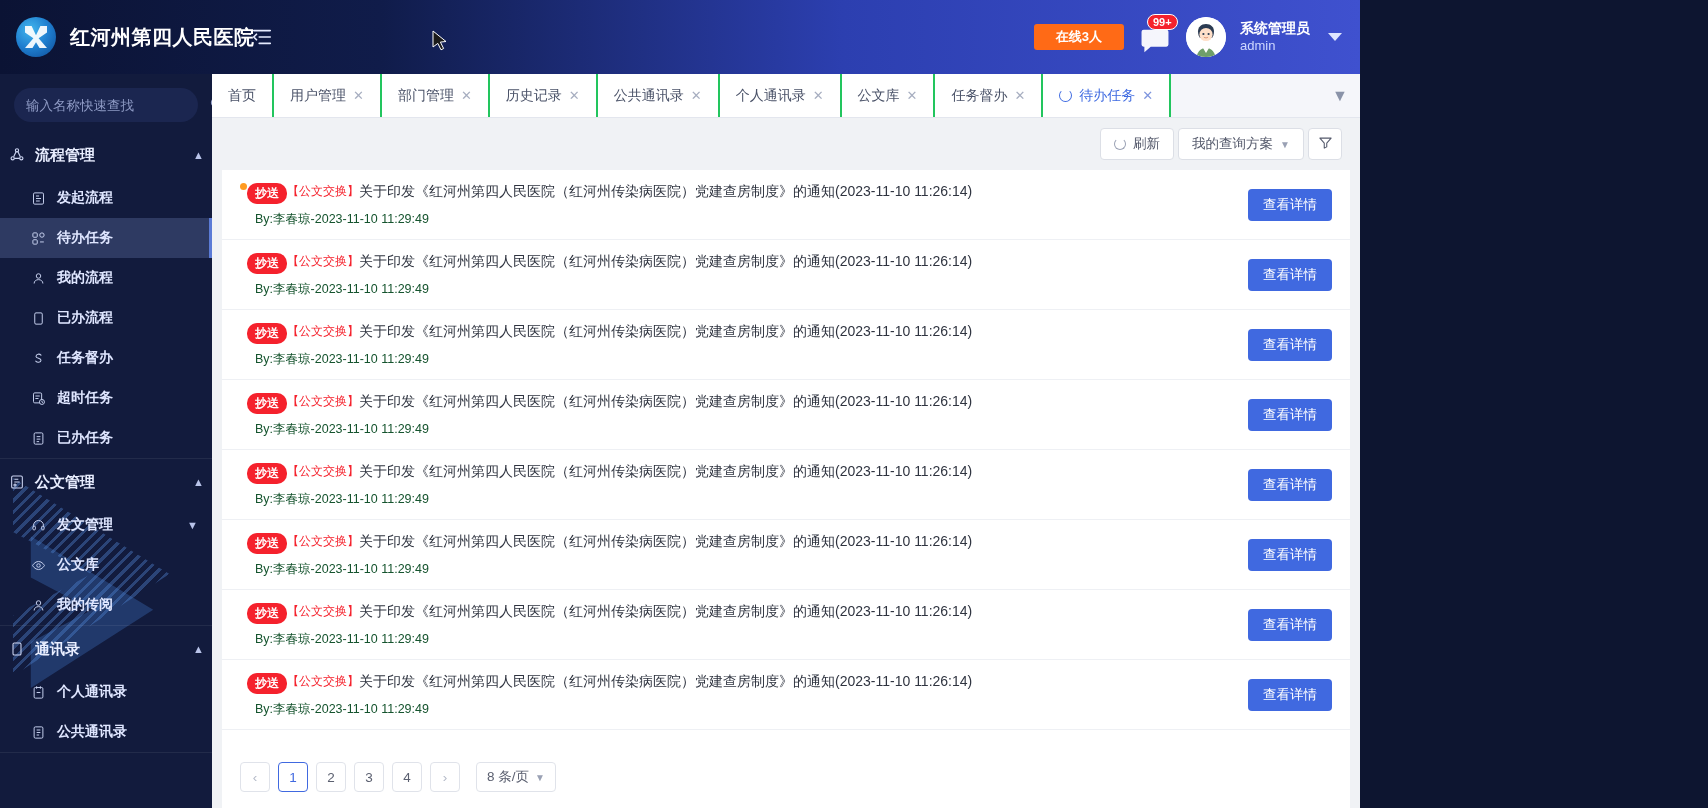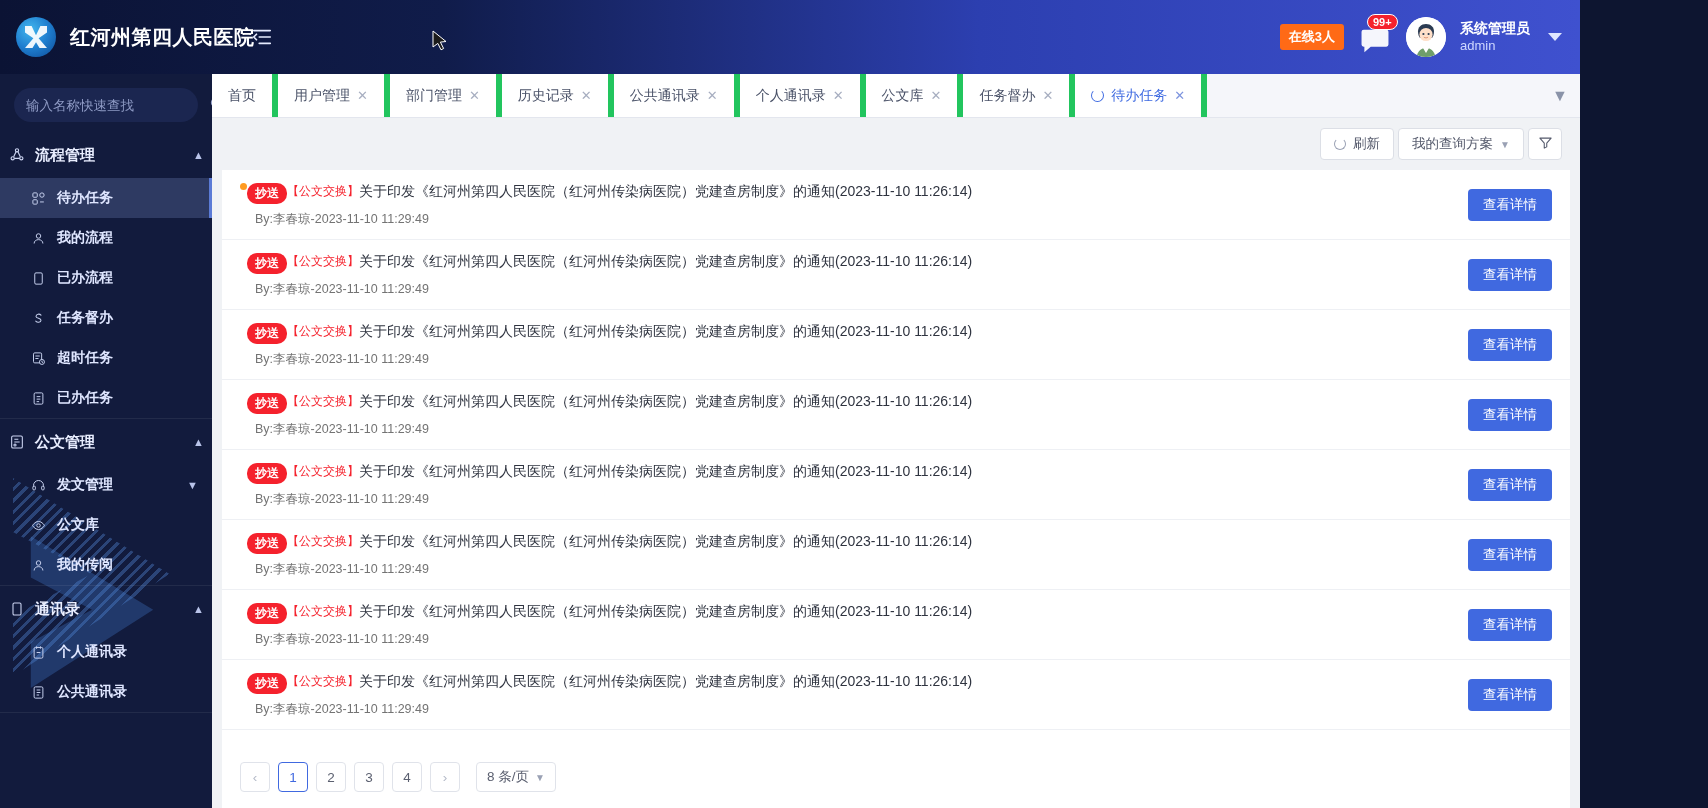--- a/index.html
+++ b/index.html
@@ -1,21 +1,21 @@
 <!DOCTYPE html>
 <html><head>
 <meta charset="utf-8">
 <style>
   * { box-sizing: border-box; margin: 0; padding: 0; }
   html, body {
     width: 1708px; height: 808px;
     font-family: "Liberation Sans", "DejaVu Sans", sans-serif;
     overflow: hidden; background: #0d1530;
   }
-  #app { position: relative; width: 1580px; height: 808px; display: flex; flex-direction: column; }
+  #app { position: relative; width: 1360px; height: 808px; display: flex; flex-direction: column; }
 
   
   .topbar {
     height: 74px; flex: 0 0 74px;
     background: linear-gradient(90deg, #0b1334 0%, #101c4a 28%, #2c3fb0 62%, #3f51cf 100%);
     display: flex; align-items: center; position: relative; z-index: 20;
   }
   .brand { display: flex; align-items: center; gap: 14px; padding-left: 16px; width: 212px; }
   .logo-mark {
     width: 40px; height: 40px; border-radius: 50%;
@@ -28,21 +28,21 @@
     opacity: .92;
   }
   .brand-name { color: #fff; font-size: 20px; font-weight: 700; letter-spacing: .5px; white-space: nowrap; }
   .collapse-btn {
     margin-left: 36px; width: 28px; height: 28px; color: #e6ebff;
     display: flex; align-items: center; justify-content: center; cursor: pointer;
   }
   .topbar-right { margin-left: auto; display: flex; align-items: center; gap: 14px; padding-right: 18px; }
   .online-badge {
     background: #ff6a16; color: #fff; font-size: 13px; font-weight: 700;
-    padding: 4px 9px; border-radius: 3px; white-space: nowrap;
+    padding: 4px 22px; border-radius: 3px; white-space: nowrap;
   }
   .msg-wrap { position: relative; width: 34px; height: 34px; cursor: pointer; }
   .msg-count {
     position: absolute; top: -6px; left: 9px; background: #f5222d; color: #fff;
     font-size: 11px; font-weight: 700; border-radius: 9px; padding: 1px 5px;
     border: 1.5px solid #fff; white-space: nowrap; z-index: 2;
   }
   .avatar {
     width: 40px; height: 40px; border-radius: 50%; background: #fff;
     display: flex; align-items: flex-end; justify-content: center; overflow: hidden; flex: 0 0 40px;
@@ -104,21 +104,21 @@
 
   
   .main { flex: 1 1 auto; display: flex; flex-direction: column; background: #f0f2f5; min-width: 0; }
 
   .tabbar {
     height: 44px; flex: 0 0 44px; background: #f5f6fa; display: flex; align-items: stretch;
     border-bottom: 1px solid #e3e6ee; position: relative;
   }
   .tab {
     display: flex; align-items: center; gap: 7px; padding: 3px 16px; font-size: 14px; color: #4a5268;
-    background: #fff; border-right: 6px solid #22c55e; cursor: pointer; white-space: nowrap;
+    background: #fff; border-right: 2px solid #22c55e; cursor: pointer; white-space: nowrap;
   }
   .tab.active { color: #3e6ae1; background: #fff; }
   .tab .tab-x { color: #a7aec0; font-size: 13px; cursor: pointer; }
   .tab.active .tab-x { color: #7d94de; }
   .spinner {
     width: 13px; height: 13px; border: 1.8px solid #3e6ae1; border-top-color: transparent;
     border-radius: 50%; flex: 0 0 13px;
   }
   .tabbar-filler { flex: 1 1 auto; background: #f5f6fa; }
   .tabbar-more { width: 40px; display: flex; align-items: center; justify-content: center; color: #8a93a8; cursor: pointer; background: #f5f6fa; }
@@ -151,21 +151,21 @@
   .row-title { display: flex; align-items: flex-start; gap: 0; font-size: 14px; color: #2e3murk; }
   .row-title { color: #303541; }
   .dot { width: 7px; height: 7px; border-radius: 50%; background: #ff9b21; flex: 0 0 7px; }
   .dot.hidden { visibility: hidden; }
   .tag-red {
     background: #f5222d; color: #fff; font-size: 12px; font-weight: 700;
     padding: 2px 8px; border-radius: 10px; white-space: nowrap; flex: 0 0 auto;
   }
   .cat { color: #f5222d; font-size: 12px; white-space: nowrap; }
   .title-text { font-size: 14px; color: #2f3440; white-space: nowrap; overflow: hidden; text-overflow: ellipsis; }
-  .row-sub { margin-top: 7px; margin-left: 15px; font-size: 12.5px; color: #737373; }
+  .row-sub { margin-top: 7px; margin-left: 15px; font-size: 12.5px; color: #14532d; }
   .detail-btn {
     flex: 0 0 auto; background: #4069e0; color: #fff; font-size: 13.5px;
     padding: 7px 15px; border-radius: 4px; border: 0; cursor: pointer; white-space: nowrap;
     font-family: inherit;
   }
   .pager { display: flex; align-items: center; gap: 8px; padding: 14px 18px 16px 18px; }
   .pg {
     min-width: 30px; height: 30px; border: 1px solid #e0e3ea; border-radius: 4px; background: #fff;
     display: flex; align-items: center; justify-content: center; font-size: 13.5px; color: #5b6070;
     cursor: pointer; padding: 0 7px;
@@ -246,20 +246,29 @@
               <svg width="16" height="16" viewBox="0 0 24 24" fill="none" stroke="currentColor" stroke-width="1.7">
                 <circle cx="12" cy="5" r="2.4"></circle>
                   <circle cx="5.5" cy="17" r="2.4"></circle>
                   <circle cx="18.5" cy="17" r="2.4"></circle>
                 <path d="M10.6 7.2L7 14.6M13.4 7.2L17 14.6M8 17h8"></path>
               </svg>
             </span>
             <span>流程管理</span>
             <span class="arrow">▲</span>
           </div>
+          <div class="nav-item">
+            <span class="ico">
+              <svg width="15" height="15" viewBox="0 0 24 24" fill="none" stroke="currentColor" stroke-width="1.6">
+                <rect x="4" y="3" width="16" height="18" rx="2"></rect>
+                  <path d="M8 8h5M8 12h8M8 16h6"></path>
+              </svg>
+            </span>
+            <span>发起流程</span>
+          </div>
           <div class="nav-item active">
             <span class="ico">
               <svg width="15" height="15" viewBox="0 0 24 24" fill="none" stroke="currentColor" stroke-width="1.6">
                 <rect x="3" y="3" width="7" height="7" rx="1.5"></rect>
                   <rect x="14" y="3" width="7" height="7" rx="3.5"></rect>
                 <rect x="3" y="14" width="7" height="7" rx="1.5"></rect>
                   <path d="M14.5 17.5h6"></path>
               </svg>
             </span>
             <span>待办任务</span>

